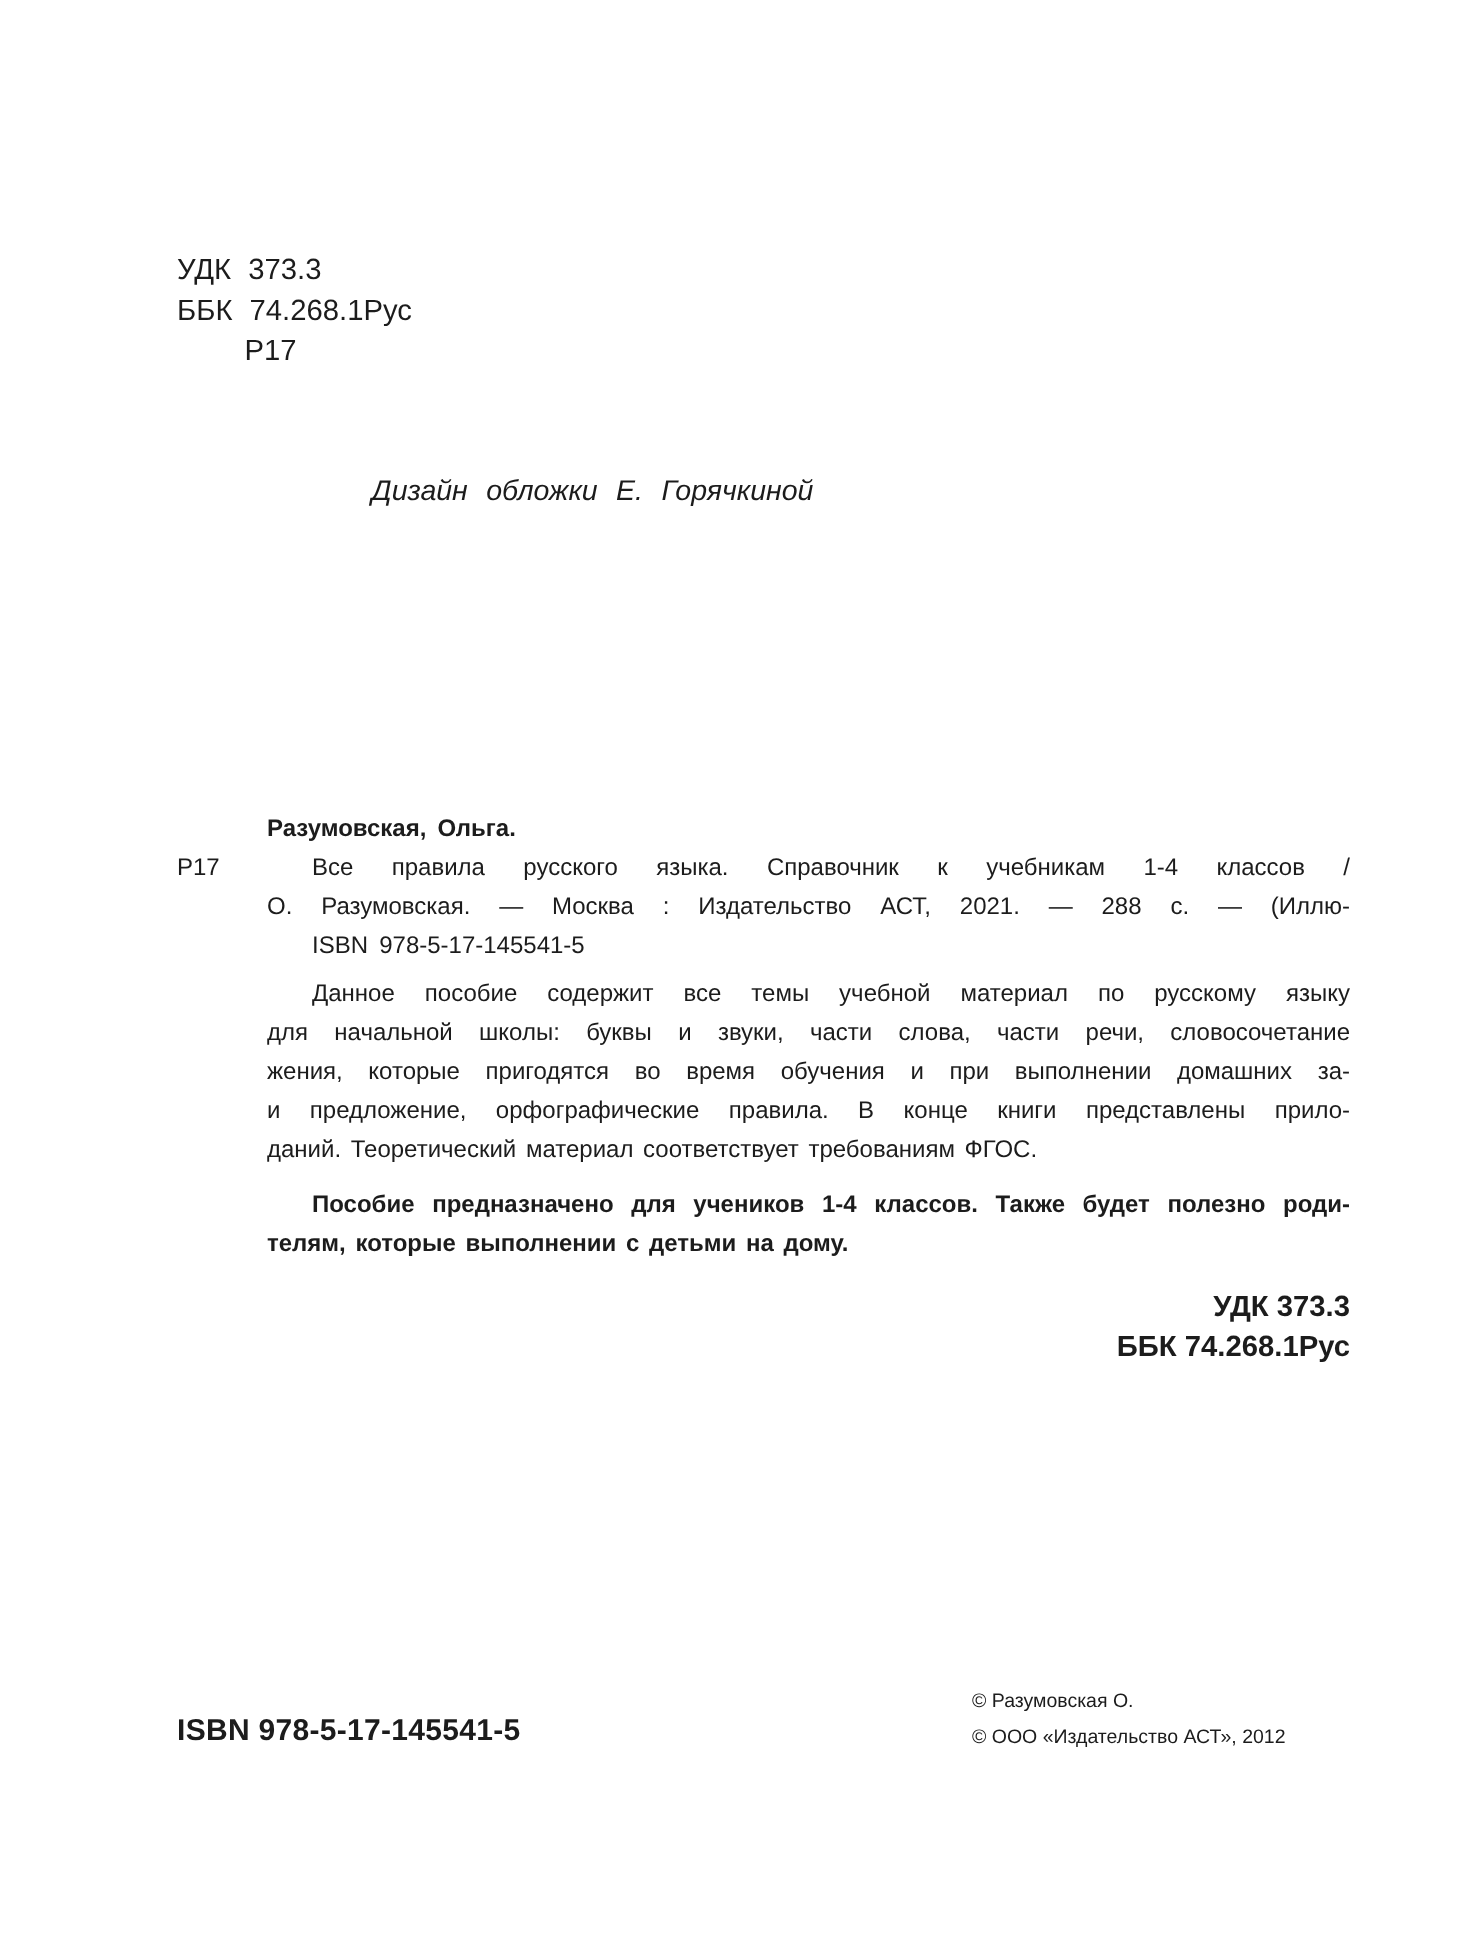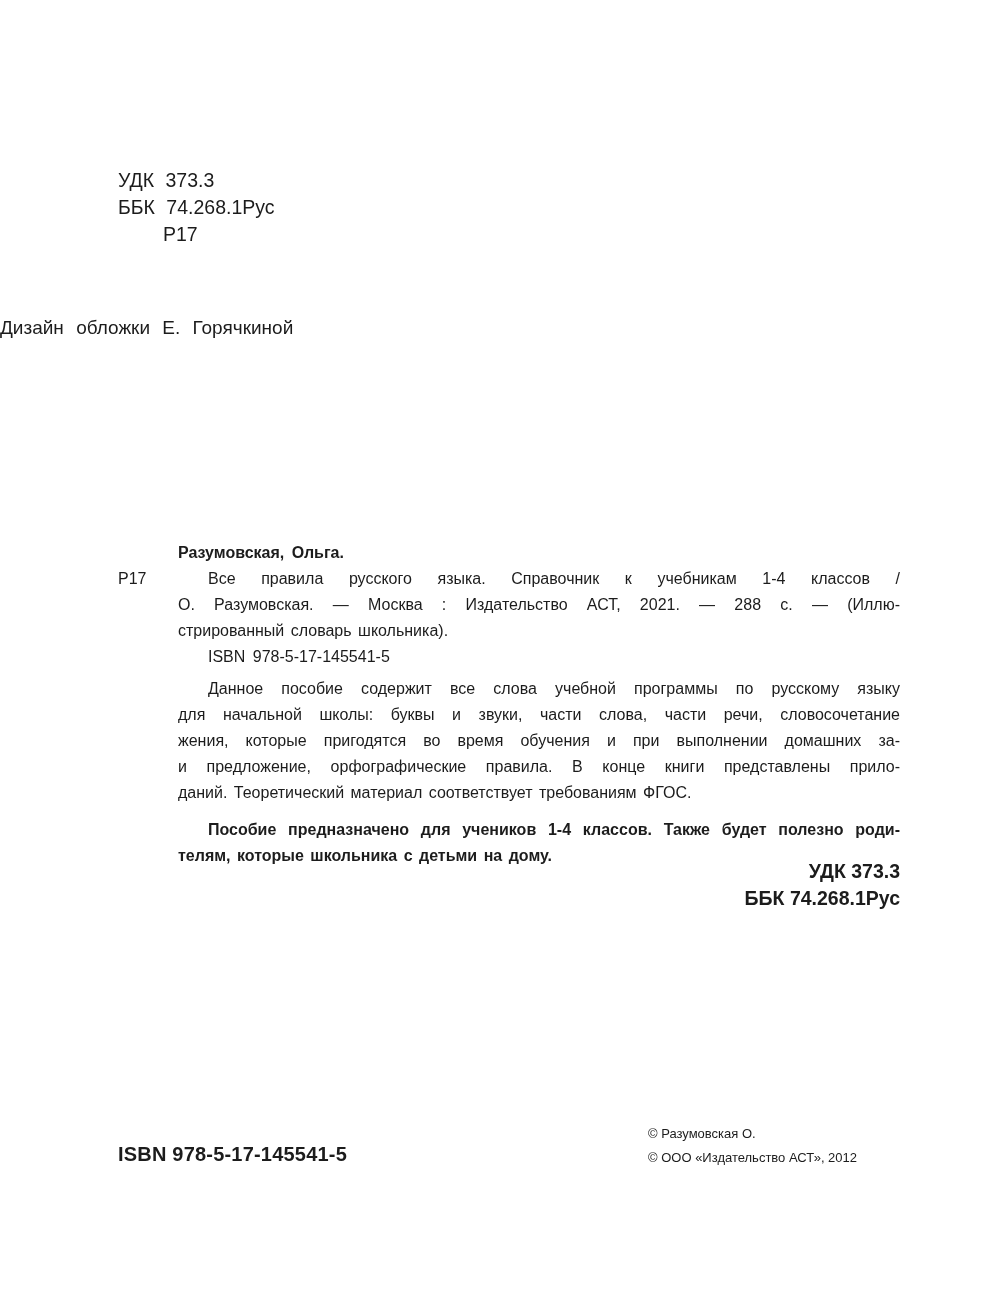--- a/index.html
+++ b/index.html
@@ -28,22 +28,24 @@
     word-spacing: 6px;
   }
   .header-codes .code-line { padding-left: 45px; }
 
   
   .design-credit {
     position: absolute;
     left: 0;
     top: 317px;
     width: 790px;
+    text-align: center;
     font-size: 19px;
     word-spacing: 7px;
+    font-style: italic;
   }
 
   
   .annotation {
     position: absolute;
     left: 118px;
     top: 540px;
     width: 782px;
     font-size: 16px;
     line-height: 26px;
@@ -121,36 +123,35 @@
 
   <div class="design-credit">Дизайн обложки Е. Горячкиной</div>
 
   <div class="annotation">
     <div class="author">Разумовская, Ольга.</div>
 
     <div class="bib-entry">
       <span class="hang-code">Р17</span>
       <div class="jline indent">Все правила русского языка. Справочник к учебникам 1-4 классов /</div>
       <div class="jline">О. Разумовская. — Москва : Издательство АСТ, 2021. — 288 с. — (Иллю-</div>
-      <div class="plainline">стрированный словарь школьника).</div>
     </div>
 
     <div class="isbn-line">ISBN 978-5-17-145541-5</div>
 
     <div class="para para-1">
-      <div class="jline indent">Данное пособие содержит все слова учебной программы по русскому языку</div>
+      <div class="jline indent">Данное пособие содержит все темы учебной материал по русскому языку</div>
       <div class="jline">для начальной школы: буквы и звуки, части слова, части речи, словосочетание</div>
       <div class="jline">жения, которые пригодятся во время обучения и при выполнении домашних за-</div>
       <div class="jline">и предложение, орфографические правила. В конце книги представлены прило-</div>
       <div class="plainline">даний. Теоретический материал соответствует требованиям ФГОС.</div>
     </div>
 
     <div class="para para-2">
       <div class="jline indent">Пособие предназначено для учеников 1-4 классов. Также будет полезно роди-</div>
-      <div class="plainline">телям, которые школьника с детьми на дому.</div>
+      <div class="plainline">телям, которые выполнении с детьми на дому.</div>
     </div>
   </div>
 
   <div class="right-codes">
     <div>УДК 373.3</div>
     <div>ББК 74.268.1Рус</div>
   </div>
 
   <div class="footer-isbn">ISBN 978-5-17-145541-5</div>
 

